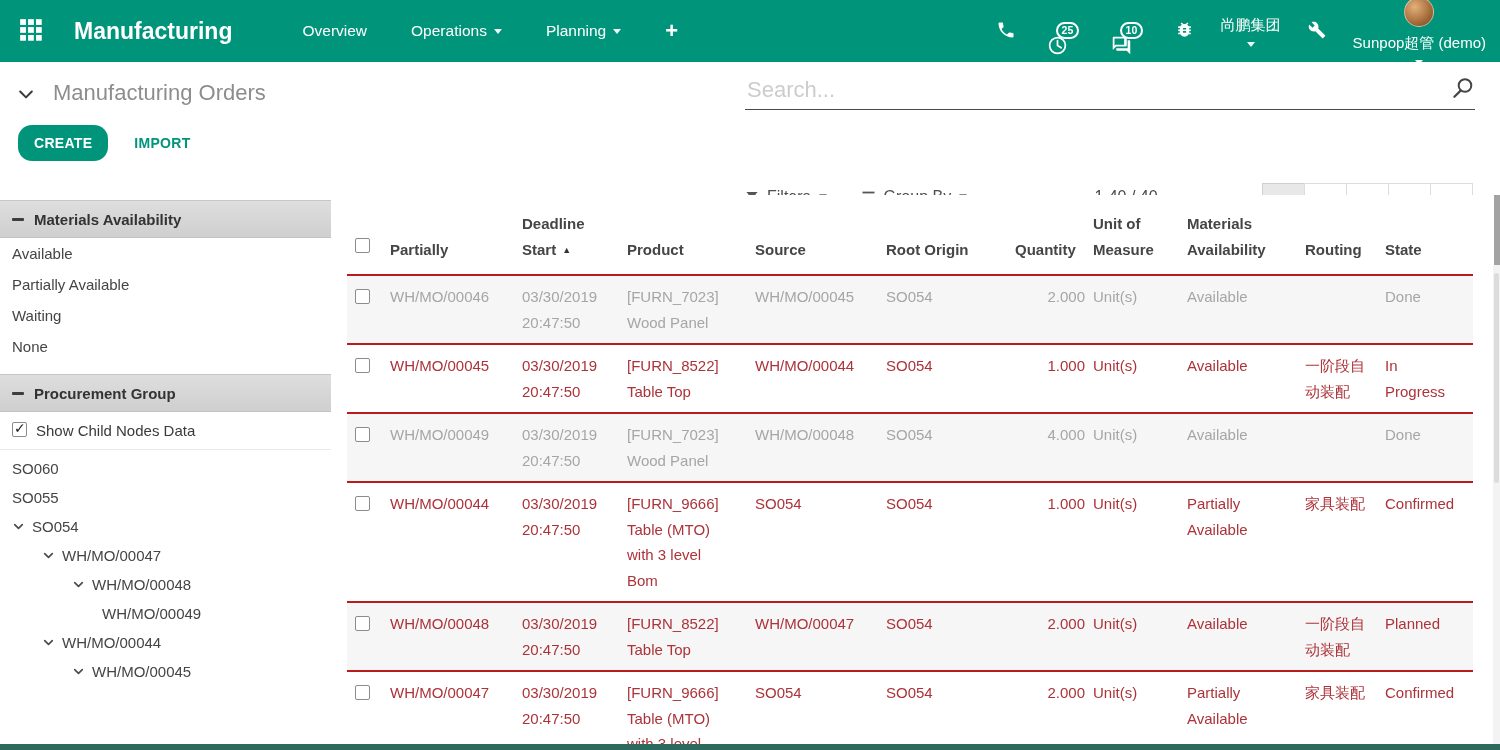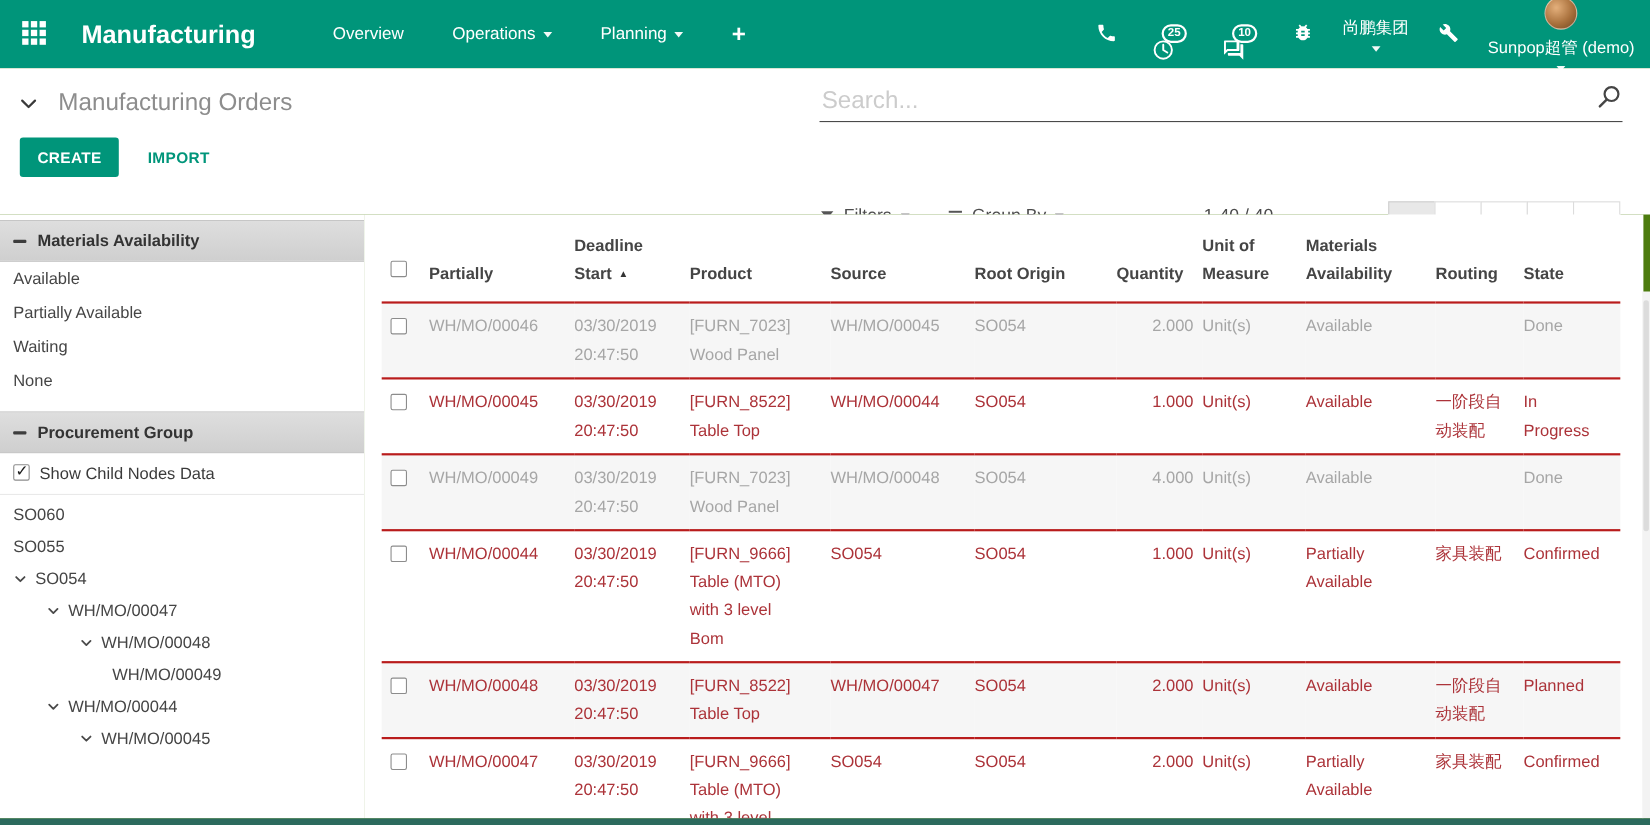--- a/index.html
+++ b/index.html
@@ -1,18 +1,18 @@
 <!DOCTYPE html>
 <html><head>
 <meta charset="utf-8">
 <style>
   * { box-sizing: border-box; }
   html,body { margin:0; padding:0; }
   body { font-family:"Liberation Sans","DejaVu Sans",sans-serif; }
-  .app { position:relative; width:1500px; height:750px; background:#4d7c0f; overflow:hidden; color:#4c4c4c; }
+  .app { position:relative; width:1500px; height:750px; background:#a3a3a3; overflow:hidden; color:#4c4c4c; }
 
   
   .navbar { position:absolute; top:0; left:0; right:0; height:62px; background:#00957A; display:flex; align-items:center; color:#fff; padding:0 14px; }
   .icon-btn { background:transparent; border:none; color:#fff; padding:4px; cursor:pointer; display:flex; align-items:center; }
   .nav-title { font-size:23px; font-weight:bold; margin:0 70px 0 26px; white-space:nowrap; }
   .nav-menus { display:flex; align-items:center; gap:44px; font-size:15.5px; }
   .nav-menus a { color:#fff; text-decoration:none; display:inline-flex; align-items:center; gap:7px; cursor:pointer; }
   .nav-plus { font-size:22px; font-weight:bold; line-height:20px; }
   .caret { width:0; height:0; border-left:4px solid transparent; border-right:4px solid transparent; border-top:5px solid rgba(255,255,255,.95); display:inline-block; }
   .caret.dark { border-top-color:#8a8a8a; }
@@ -21,21 +21,21 @@
   .badge { position:absolute; top:-9px; left:13px; background:#00957A; border:2px solid #fff; border-radius:10px; padding:0 4px; font-size:10.5px; font-weight:bold; line-height:13px; color:#fff; }
   .iwrap.pad { margin-right:12px; }
   .nav-link { display:inline-flex; align-items:center; gap:7px; color:#fff; cursor:pointer; white-space:nowrap;flex-direction:column; }
   .avatar { width:30px; height:30px; border-radius:50%; background:radial-gradient(circle at 35% 32%, #e4b07c 0%, #a9713d 55%, #6e451f 100%); border:1px solid rgba(255,255,255,.5); }
 
   
   .control-panel { position:absolute; top:62px; left:0; right:0; height:133px; background:#fff; }
   .breadcrumb { position:absolute; top:18px; left:12px; display:flex; align-items:flex-start; gap:13px; }
   .breadcrumb h1 { margin:0; font-size:22px; font-weight:normal; color:#8d8d8d; }
   .cp-buttons { position:absolute; top:63px; left:18px; display:flex; align-items:center; gap:26px; }
-  .btn-create { background:#00957A; border:none; color:#fff; font-weight:bold; font-size:14px; letter-spacing:.3px; padding:10px 16px; border-radius:3px; cursor:pointer; font-family:inherit; }
+  .btn-create { background:#00957A; border:none; color:#fff; font-weight:bold; font-size:14px; letter-spacing:.3px; padding:10px 16px; border-radius:14px; cursor:pointer; font-family:inherit; }
   .btn-import { color:#00957A; font-weight:bold; font-size:14px; letter-spacing:.3px; text-decoration:none; cursor:pointer; }
   .searchbar { position:absolute; top:14px; left:745px; width:730px; display:flex; align-items:center; border-bottom:1px solid #4a4a4a; padding-bottom:5px; }
   .searchbar input { flex:1; border:none; outline:none; font-size:22px; color:#333; font-family:inherit; background:transparent; }
   .searchbar input::placeholder { color:#ccc; }
   .cp-row2 { position:absolute; top:118px; left:745px; right:0; height:62px; }
   .facet-block { position:absolute; left:0; top:2px; }
   .facet-row { display:flex; align-items:center; height:29px; }
   .facet { display:inline-flex; align-items:center; gap:8px; margin-right:34px; font-size:16px; color:#4d4d4d; cursor:pointer; }
   .facet .ficon { color:#555; display:flex; }
   .pager { position:absolute; left:348px; top:3px; width:66px; text-align:center; font-size:16px; line-height:27px; color:#4a4a4a; }

